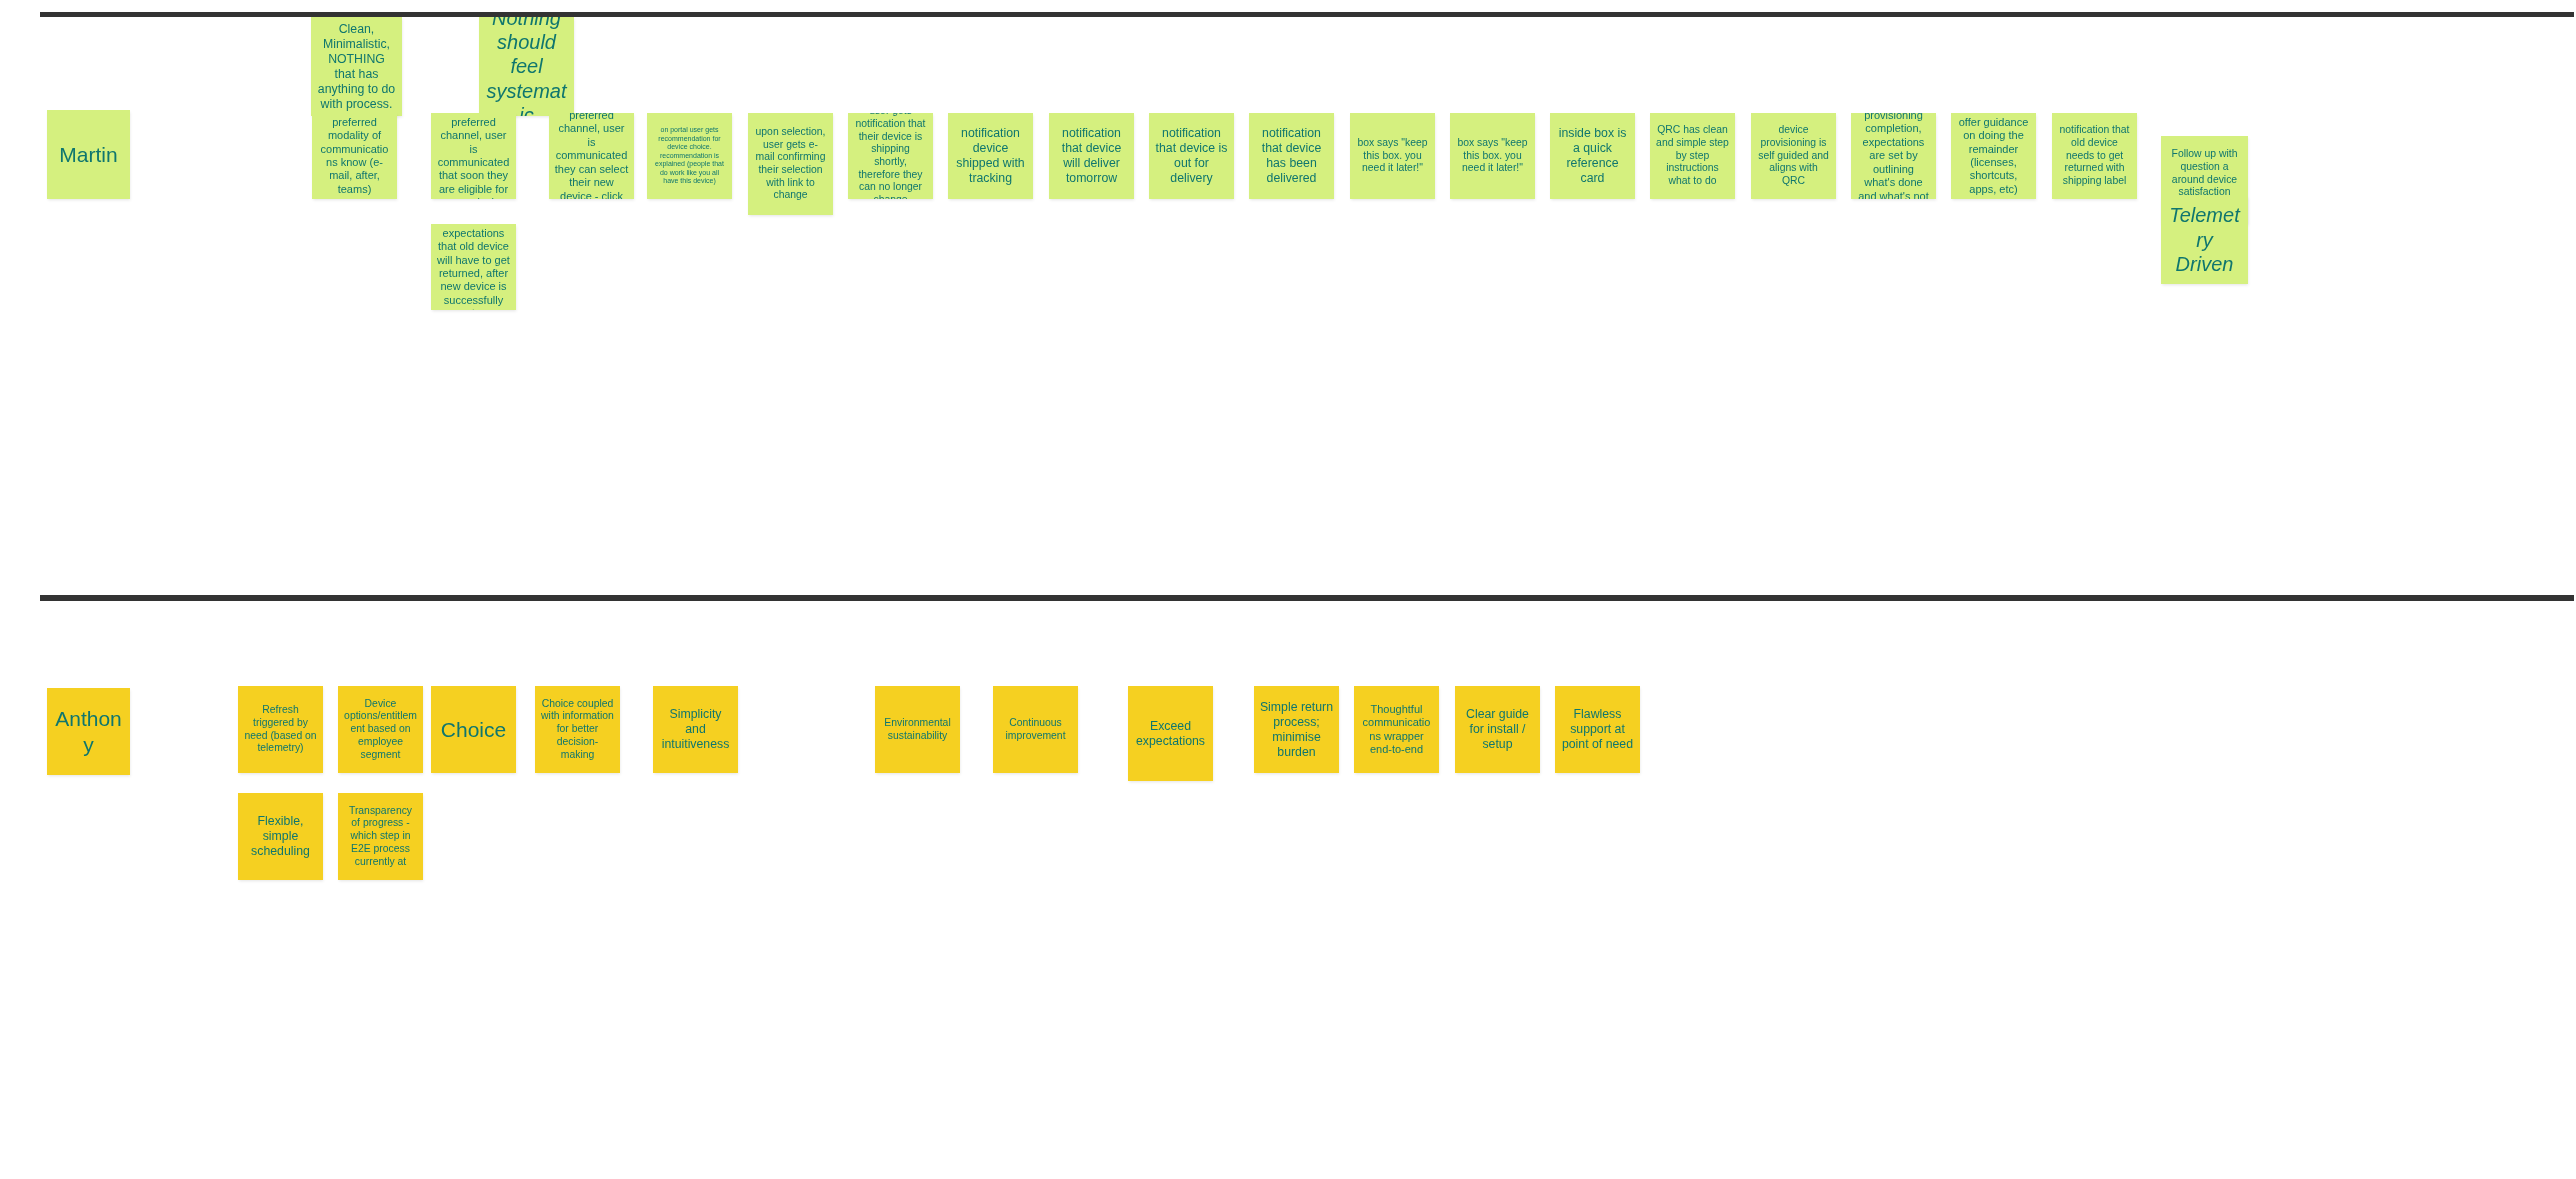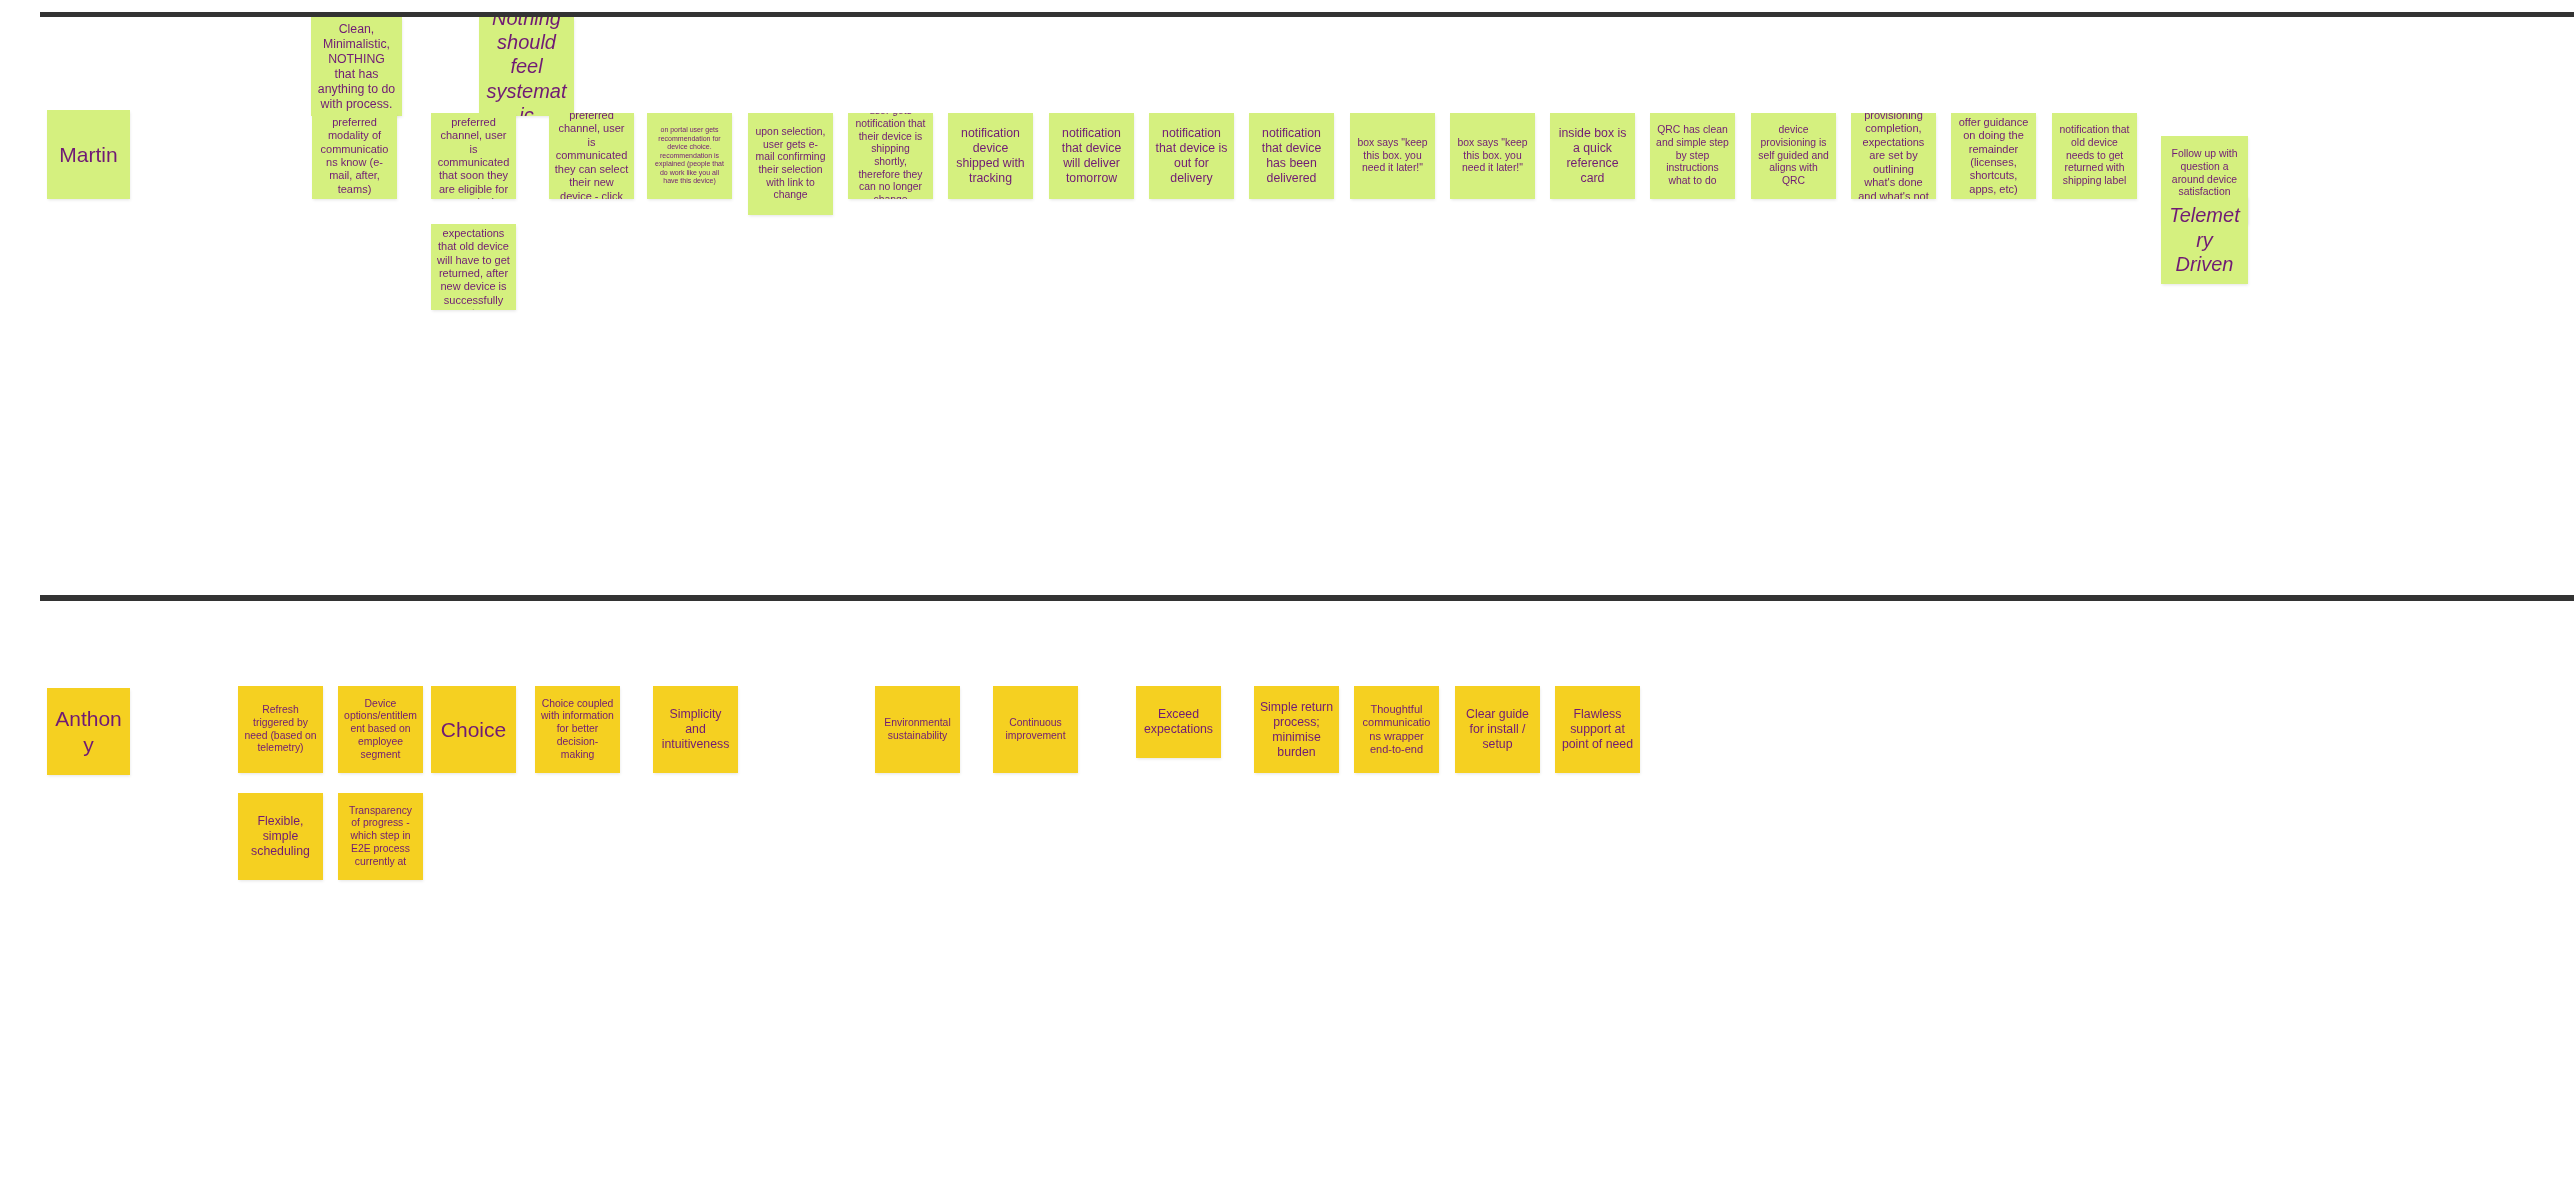--- a/index.html
+++ b/index.html
@@ -16,21 +16,21 @@
     background: #ffffff;
     overflow: hidden;
   }
   .divider {
     position: absolute;
     background: #333333;
   }
   .note {
     position: absolute;
     background: #d5f07f;
-    color: #701a75;
+    color: #0f766e;
     display: flex;
     align-items: center;
     justify-content: center;
     text-align: center;
     padding: 3.8px 5.7px;
     line-height: 1.22;
     box-shadow: 0.9px 1.9px 2.8px rgba(0,0,0,0.10);
     overflow: hidden;
     word-wrap: break-word;
   }
@@ -182,21 +182,21 @@
   </div>
 
   <div class="note yellow" style="left:875px; top:686px; width:85px; height:87px;">
     <span class="txt t-sm">Environmental sustainability</span>
   </div>
 
   <div class="note yellow" style="left:993px; top:686px; width:85px; height:87px;">
     <span class="txt t-sm">Continuous improvement</span>
   </div>
 
-  <div class="note yellow" style="left:1128px; top:686px; width:85px; height:72px;margin-left:8px;">
+  <div class="note yellow" style="left:1128px; top:686px; width:85px; height:95px;">
     <span class="txt t-md">Exceed expectations</span>
   </div>
 
   <div class="note yellow" style="left:1254px; top:686px; width:85px; height:87px;">
     <span class="txt t-md">Simple return process; minimise burden</span>
   </div>
 
   <div class="note yellow" style="left:1354px; top:686px; width:85px; height:87px;">
     <span class="txt t-xs">Thoughtful communications wrapper end-to-end</span>
   </div>

